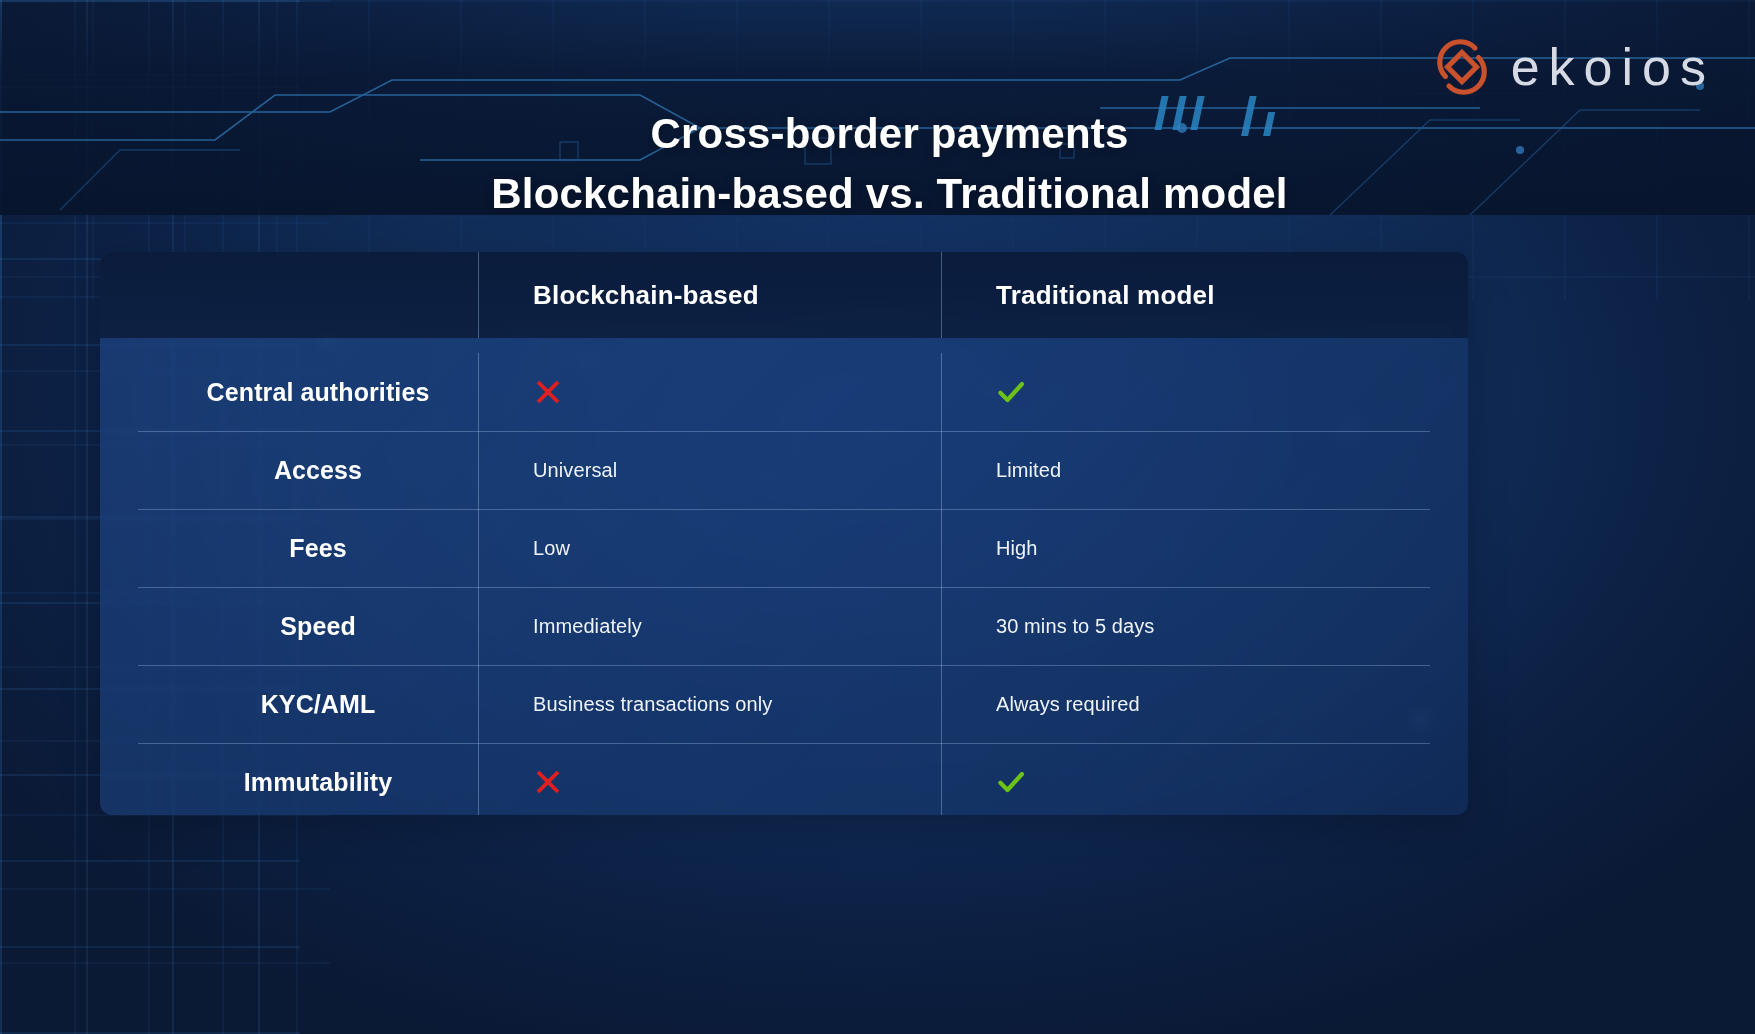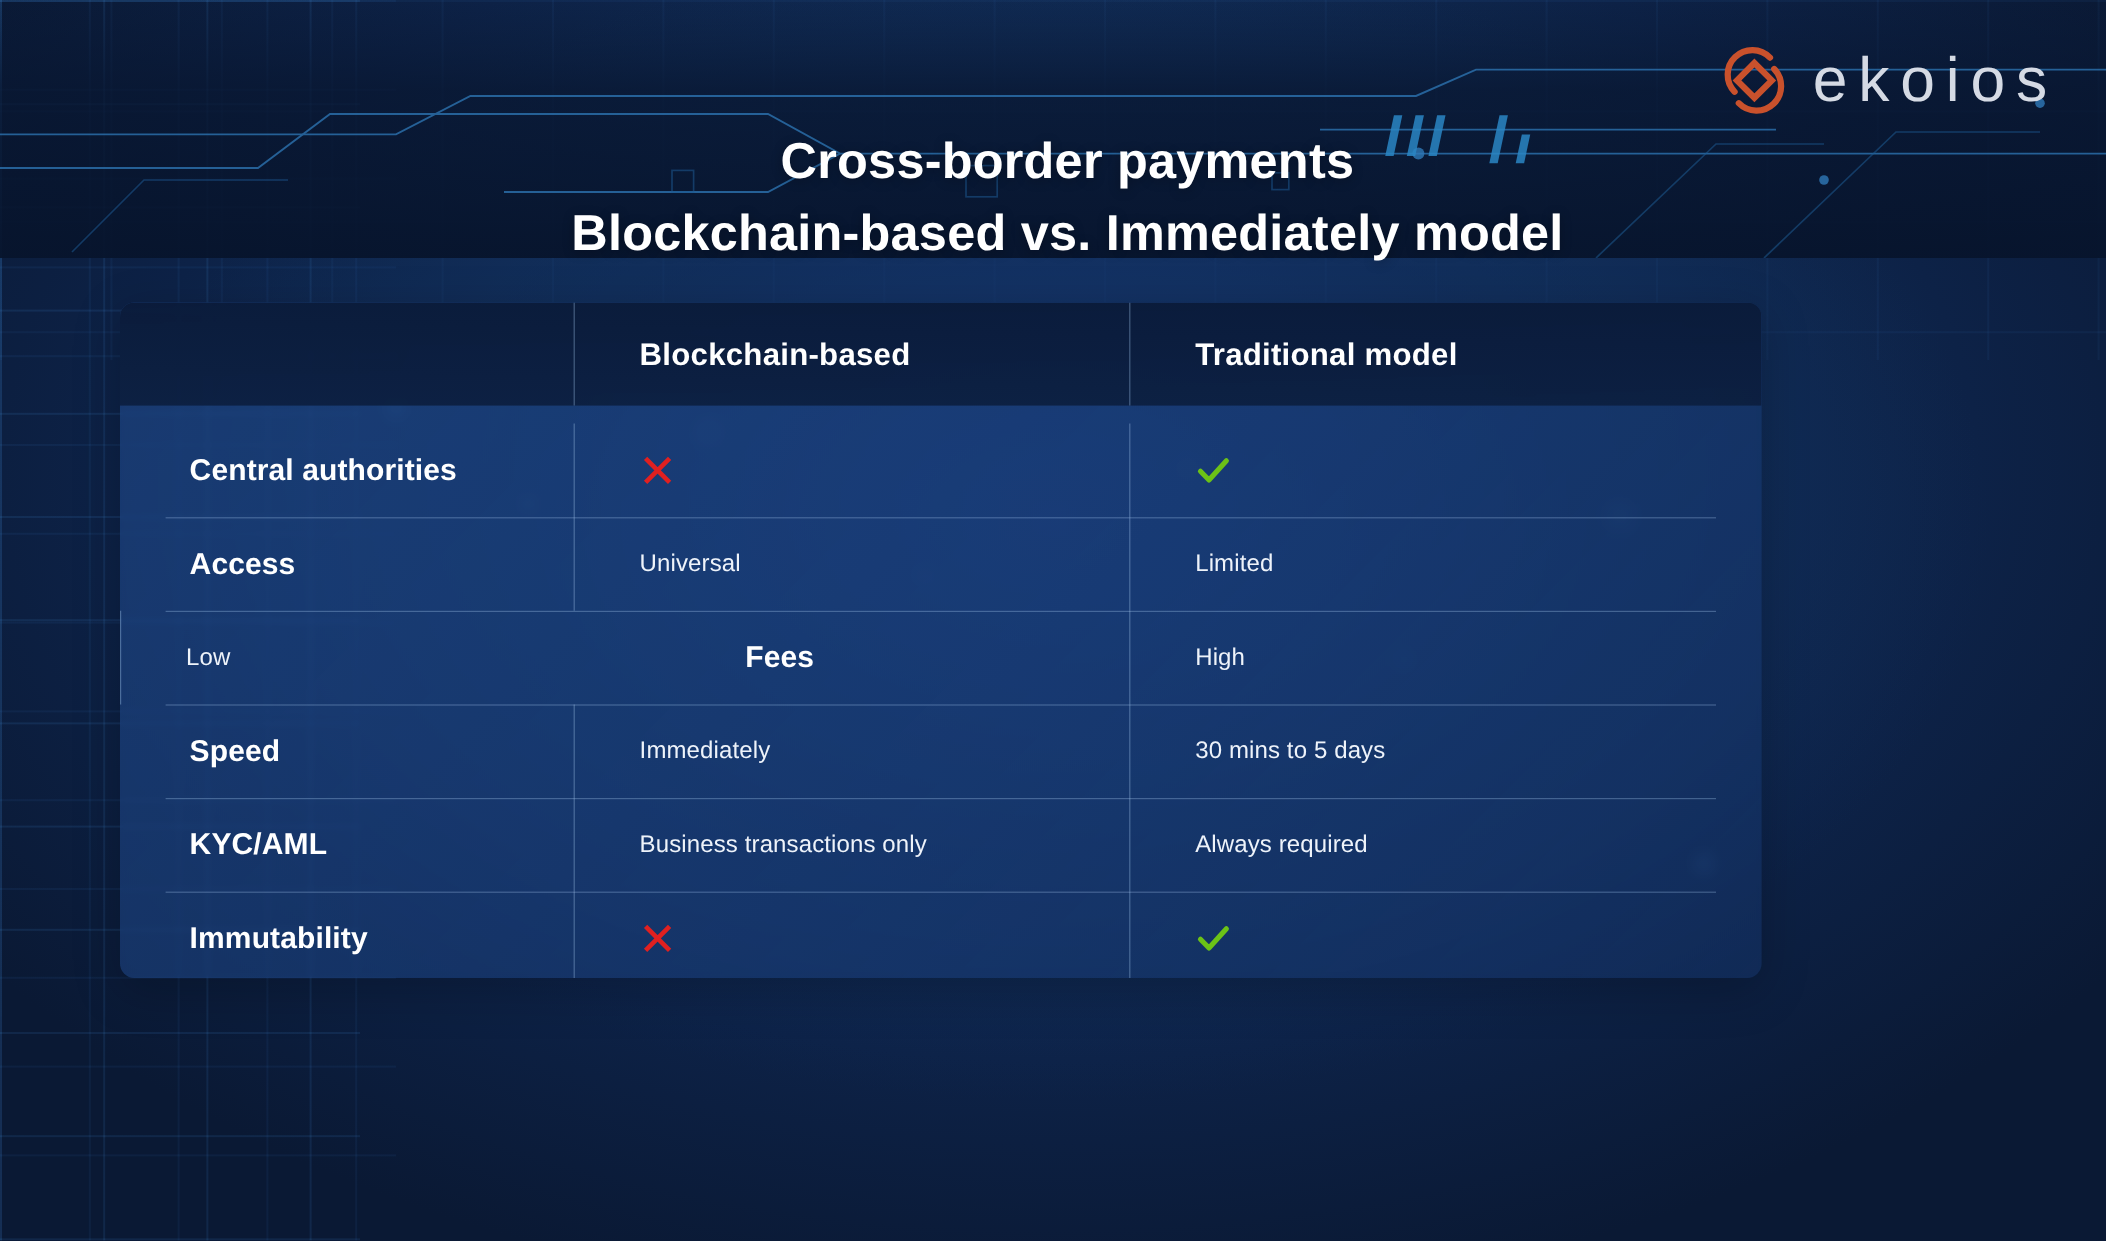--- a/index.html
+++ b/index.html
@@ -148,20 +148,21 @@
     content: "";
     position: absolute;
     left: 38px; right: 38px; top: 0;
     height: 1px;
     background: rgba(160,195,235,.34);
   }
   .trow .cell { display: flex; align-items: center; }
   .trow .col-label {
     width: 378px;
     padding-left: 58px;
+    justify-content: center;
   }
   .trow .col-a,
   .trow .col-b {
     padding-left: 54px;
     border-left: 1px solid rgba(150,185,225,.42);
   }
   .trow .col-a { width: 463px; }
   .trow .col-b { width: 527px; }
 
   .row-label {
@@ -228,21 +229,21 @@
         <path d="M44 10 A20.5 20.5 0 0 0 14.5 38.5"></path>
         <path d="M18 48 A20.5 20.5 0 0 0 47.5 19.5"></path>
         <path d="M31 14.5 L45.5 29 L31 43.5 L16.5 29 Z"></path>
       </g>
     </svg>
     <span class="logo-text">ekoios</span>
   </div>
 
   <div class="title-block">
     <div class="title-line">Cross-border payments</div>
-    <div class="title-line">Blockchain-based vs. Immediately model</div>
+    <div class="title-line">Blockchain-based vs. Traditional model</div>
   </div>
 
   <div class="table-card">
 
     <div class="thead">
       <div class="cell col-label">
         <span class="th-text"></span>
       </div>
       <div class="cell col-a">
         <span class="th-text">Blockchain-based</span>
@@ -276,25 +277,25 @@
       </div>
       <div class="cell col-a">
         <span class="cell-text">Universal</span>
       </div>
       <div class="cell col-b">
         <span class="cell-text">Limited</span>
       </div>
     </div>
 
     <div class="trow">
+      <div class="cell col-label">
+        <span class="row-label">Fees</span>
+      </div>
       <div class="cell col-a">
         <span class="cell-text">Low</span>
-      </div>
-      <div class="cell col-label">
-        <span class="row-label">Fees</span>
       </div>
       <div class="cell col-b">
         <span class="cell-text">High</span>
       </div>
     </div>
 
     <div class="trow">
       <div class="cell col-label">
         <span class="row-label">Speed</span>
       </div>

